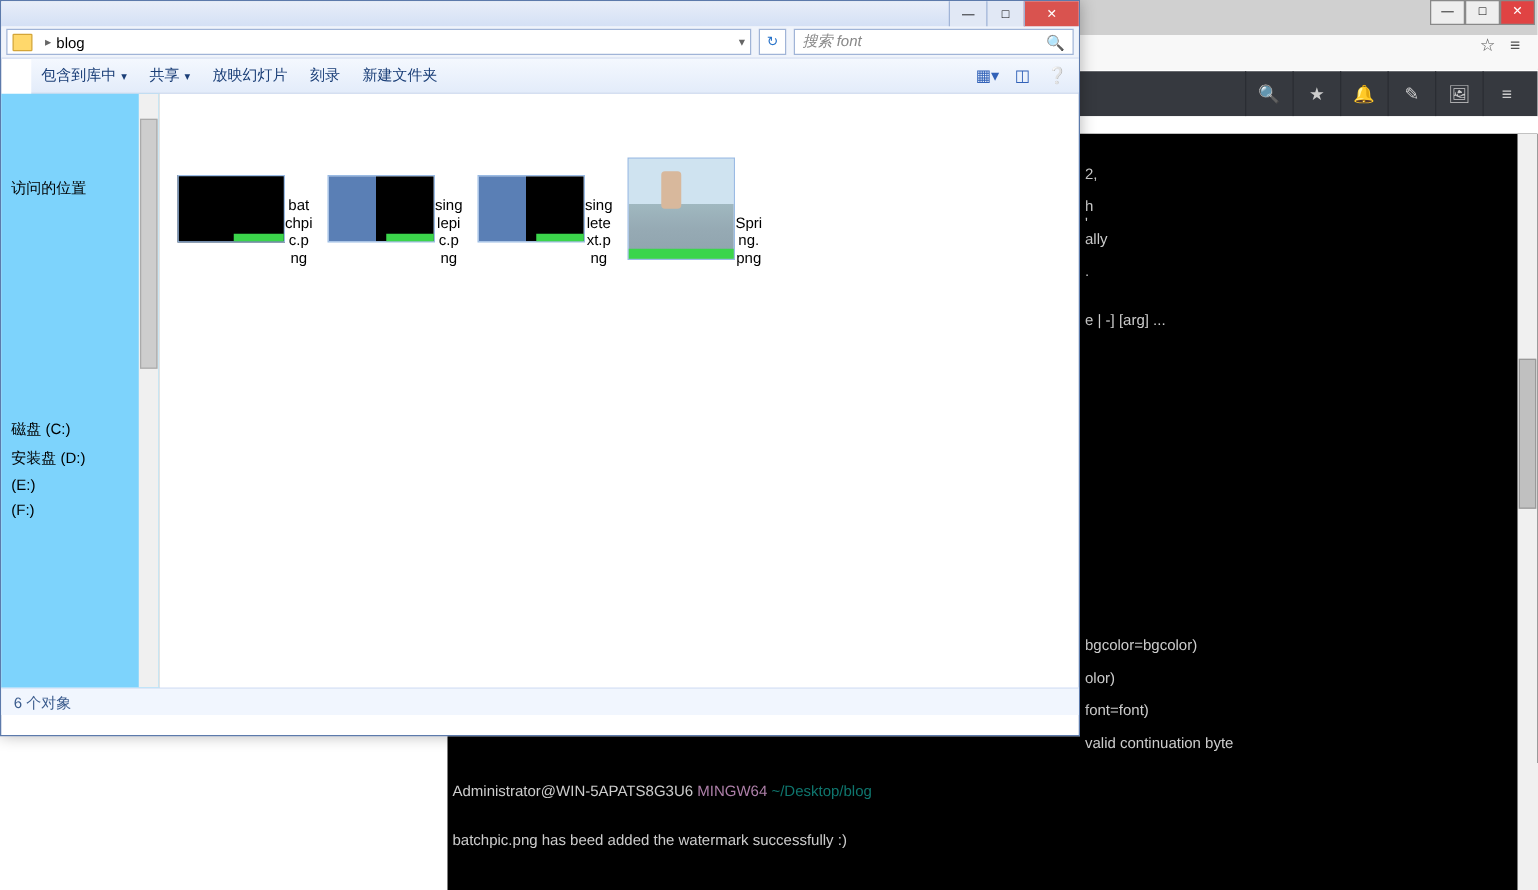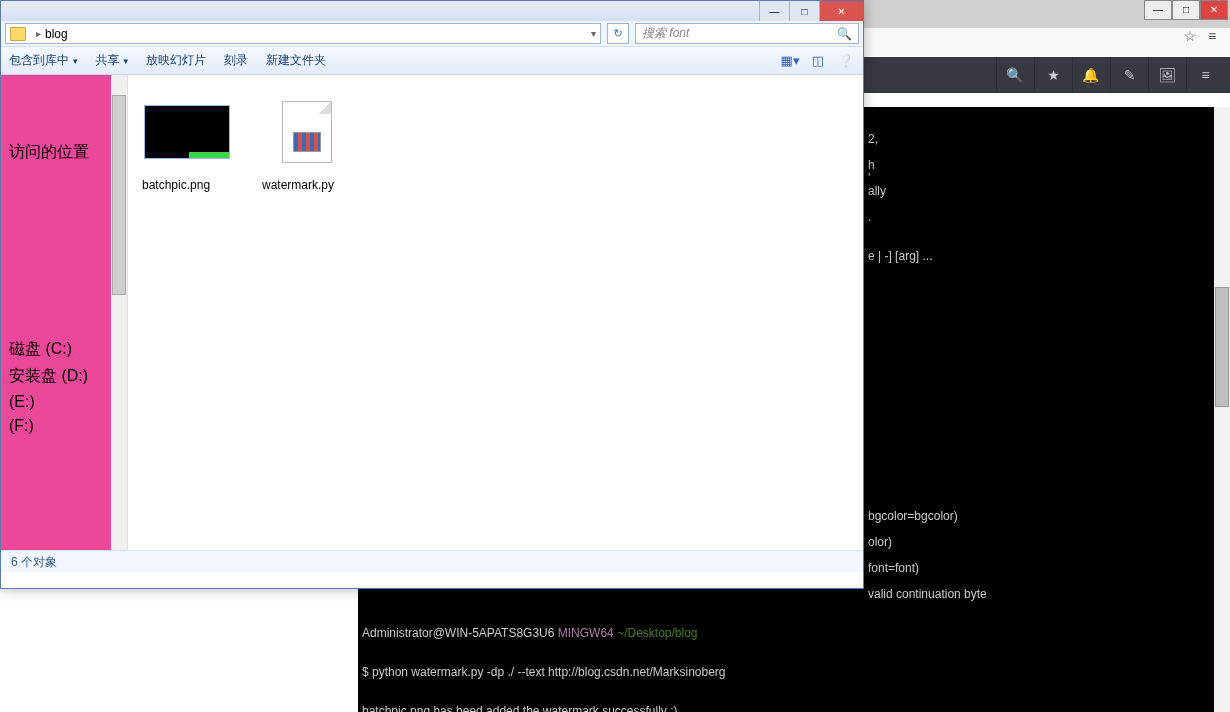--- a/index.html
+++ b/index.html
@@ -36,33 +36,33 @@
 .exp-addr { height: 26px; background: #f0f4fb; display: flex; align-items: center; padding: 2px 4px; gap: 6px; border-bottom: 1px solid #d2dcef; }
 .exp-addr-bar { flex: 1; height: 21px; background: #fff; border: 1px solid #a0b4d7; display: flex; align-items: center; padding: 0 4px; font-size: 12px; }
 .exp-addr-bar .folder-icon { width: 16px; height: 14px; background: #ffd86b; border: 1px solid #d4a537; border-radius: 1px; margin-right: 6px; }
 .exp-addr-bar .arrow { margin-left: auto; font-size: 10px; color: #666; }
 .exp-refresh { width: 22px; height: 21px; border: 1px solid #a0b4d7; background: #fff; display: flex; align-items: center; justify-content: center; color: #2470c8; font-size: 11px; }
 .exp-search { width: 224px; height: 21px; border: 1px solid #a0b4d7; background: #fff; display: flex; align-items: center; padding: 0 6px; font-size: 12px; color: #888; font-style: italic; }
 .exp-search .s-icon { margin-left: auto; font-style: normal; color: #2a62ac; }
 
 .exp-menu { height: 20px; background: #f5f8fd; border-bottom: 1px solid #e0e5ef; display: flex; align-items: center; padding: 0 4px; font-size: 12px; gap: 16px; }
 
-.exp-toolbar { height: 28px; background: linear-gradient(#f4f8fe, #e3ecfa); border-bottom: 1px solid #c7d5ed; display: flex; align-items: center; padding: 0 8px; font-size: 12px; gap: 18px; color: #1a3e77; position: relative; }
+.exp-toolbar { height: 28px; background: linear-gradient(#f4f8fe, #e3ecfa); border-bottom: 1px solid #c7d5ed; display: flex; align-items: center; padding: 0 8px; font-size: 12px; gap: 18px; color: #1a3e77; position: relative; margin-left: 24px; }
 .exp-toolbar .dd::after { content: "▾"; margin-left: 4px; font-size: 9px; }
 .exp-toolbar-right { position: absolute; right: 6px; display: flex; gap: 6px; align-items: center; }
 .exp-toolbar-right div { width: 22px; height: 20px; display: flex; align-items: center; justify-content: center; color: #3262b8; font-size: 13px; }
 
 .exp-body { display: flex; height: 475px; }
-.exp-sidebar { width: 127px; background: #ec4899; border-right: 1px solid #e3e3e3; padding: 4px 0; font-size: 16px; position: relative; overflow: hidden; }
+.exp-sidebar { width: 127px; background: #7dd3fc; border-right: 1px solid #e3e3e3; padding: 4px 0; font-size: 12px; position: relative; overflow: hidden; }
 .exp-sidebar .sb-item { padding: 3px 8px; white-space: nowrap; }
 .exp-sidebar .sb-scroll { position: absolute; right: 0; top: 0; width: 16px; bottom: 0; background: #f0f0f0; }
 .exp-sidebar .sb-thumb { position: absolute; right: 1px; top: 20px; width: 14px; height: 200px; background: #cdcdcd; border: 1px solid #aaa; }
 
 .exp-content { flex: 1; padding: 10px; display: flex; flex-wrap: wrap; align-content: flex-start; gap: 4px 4px; }
-.file-item { width: 116px; height: 132px; display: flex; flex-direction: column; align-items: flex-start; padding: 4px; font-size: 12px; text-align: center; }
+.file-item { width: 116px; height: 132px; display: flex; flex-direction: row; align-items: flex-end; padding: 4px; font-size: 12px; text-align: center; }
 .file-thumb { width: 90px; height: 85px; display: flex; align-items: center; justify-content: center; margin-bottom: 4px; position: relative; }
 .file-name { line-height: 14px; word-break: break-all; }
 
 
 .th-dark { width: 86px; height: 54px; background: #000; border: 1px solid #9abbe4; position: relative; }
 .th-dark::after { content: ""; position: absolute; bottom: 0; right: 0; width: 40px; height: 6px; background: #3bd54b; }
 .th-mixed { width: 86px; height: 54px; background: linear-gradient(to right, #5a7fb5 45%, #000 45%); border: 1px solid #9abbe4; position: relative; }
 .th-mixed::after { content: ""; position: absolute; bottom: 0; right: 0; width: 38px; height: 6px; background: #3bd54b; }
 .th-app { width: 86px; height: 58px; background: #fff; border: 1px solid #9abbe4; position: relative; }
 .th-app::before { content: ""; position: absolute; top: 2px; left: 2px; right: 2px; height: 8px; background: #3b5d9e; }
@@ -101,22 +101,21 @@
   <div class="dk-btn">★</div>
   <div class="dk-btn">🔔</div>
   <div class="dk-btn">✎</div>
   <div class="dk-btn">🖼</div>
   <div class="dk-btn">≡</div>
 </div>
 <div class="bg-white-strip"></div>
 
 <div class="terminal">
   <div id="frag-lines"><div class="term-line" style="padding-left: 510px;">2,</div><div class="term-line" style="padding-left: 510px;">&nbsp;</div><div class="term-line" style="padding-left: 510px;">h</div><div class="term-line" style="padding-left: 510px;">'</div><div class="term-line" style="padding-left: 510px;">ally</div><div class="term-line" style="padding-left: 510px;">&nbsp;</div><div class="term-line" style="padding-left: 510px;">.</div><div class="term-line" style="padding-left: 510px;">&nbsp;</div><div class="term-line" style="padding-left: 510px;">&nbsp;</div><div class="term-line" style="padding-left: 510px;">e | -] [arg] ...</div><div class="term-line" style="padding-left: 510px;">&nbsp;</div><div class="term-line" style="padding-left: 510px;">&nbsp;</div><div class="term-line" style="padding-left: 510px;">&nbsp;</div><div class="term-line" style="padding-left: 510px;">&nbsp;</div><div class="term-line" style="padding-left: 510px;">&nbsp;</div><div class="term-line" style="padding-left: 510px;">&nbsp;</div><div class="term-line" style="padding-left: 510px;">&nbsp;</div><div class="term-line" style="padding-left: 510px;">&nbsp;</div><div class="term-line" style="padding-left: 510px;">&nbsp;</div><div class="term-line" style="padding-left: 510px;">&nbsp;</div><div class="term-line" style="padding-left: 510px;">&nbsp;</div><div class="term-line" style="padding-left: 510px;">&nbsp;</div><div class="term-line" style="padding-left: 510px;">&nbsp;</div><div class="term-line" style="padding-left: 510px;">&nbsp;</div><div class="term-line" style="padding-left: 510px;">&nbsp;</div><div class="term-line" style="padding-left: 510px;">&nbsp;</div><div class="term-line" style="padding-left: 510px;">&nbsp;</div><div class="term-line" style="padding-left: 510px;">&nbsp;</div><div class="term-line" style="padding-left: 510px;">&nbsp;</div><div class="term-line" style="padding-left: 510px;">bgcolor=bgcolor)</div><div class="term-line" style="padding-left: 510px;">&nbsp;</div><div class="term-line" style="padding-left: 510px;">olor)</div><div class="term-line" style="padding-left: 510px;">&nbsp;</div><div class="term-line" style="padding-left: 510px;">font=font)</div><div class="term-line" style="padding-left: 510px;">&nbsp;</div><div class="term-line" style="padding-left: 510px;">valid continuation byte</div></div>
-  <div class="term-line"><span class="green">Administrator@WIN-5APATS8G3U6</span><span class="purple"> MINGW64 </span><span style="color:#4d7c0f">~/Desktop/blog</span></div>
-  <div class="term-line">$ python watermark.py -dp ./ --text http://blog.csdn.net/Marksinoberg</div>
+  <div class="term-line"><span class="green">Administrator@WIN-5APATS8G3U6</span><span class="purple"> MINGW64 </span><span style="color:#0f766e">~/Desktop/blog</span></div>
   <div class="term-line">batchpic.png has beed added the watermark successfully :)</div>
   
   
   
   
   
   
   
   <div class="scrollbar-v">
     <div class="scroll-thumb" style="top:180px;height:120px;"></div>
@@ -171,22 +170,34 @@
     </div>
     <div class="exp-content" id="file-grid">
         <div class="file-item">
           <div class="file-thumb">
             <div class="th-dark"></div>
           </div>
           <div class="file-name">batchpic.png</div>
         </div>
         <div class="file-item">
           <div class="file-thumb">
-            <div class="th-py"></div>
-          </div>
-          <div class="file-name">watermark.py</div>
+            <div class="th-mixed"></div>
+          </div>
+          <div class="file-name">singlepic.png</div>
+        </div>
+        <div class="file-item">
+          <div class="file-thumb">
+            <div class="th-mixed"></div>
+          </div>
+          <div class="file-name">singletext.png</div>
+        </div>
+        <div class="file-item">
+          <div class="file-thumb">
+            <div class="th-photo"></div>
+          </div>
+          <div class="file-name">Spring.png</div>
         </div>
       </div>
   </div>
   <div class="exp-status">
     <span>6 个对象</span>
   </div>
 </div>
 
 </body></html>

